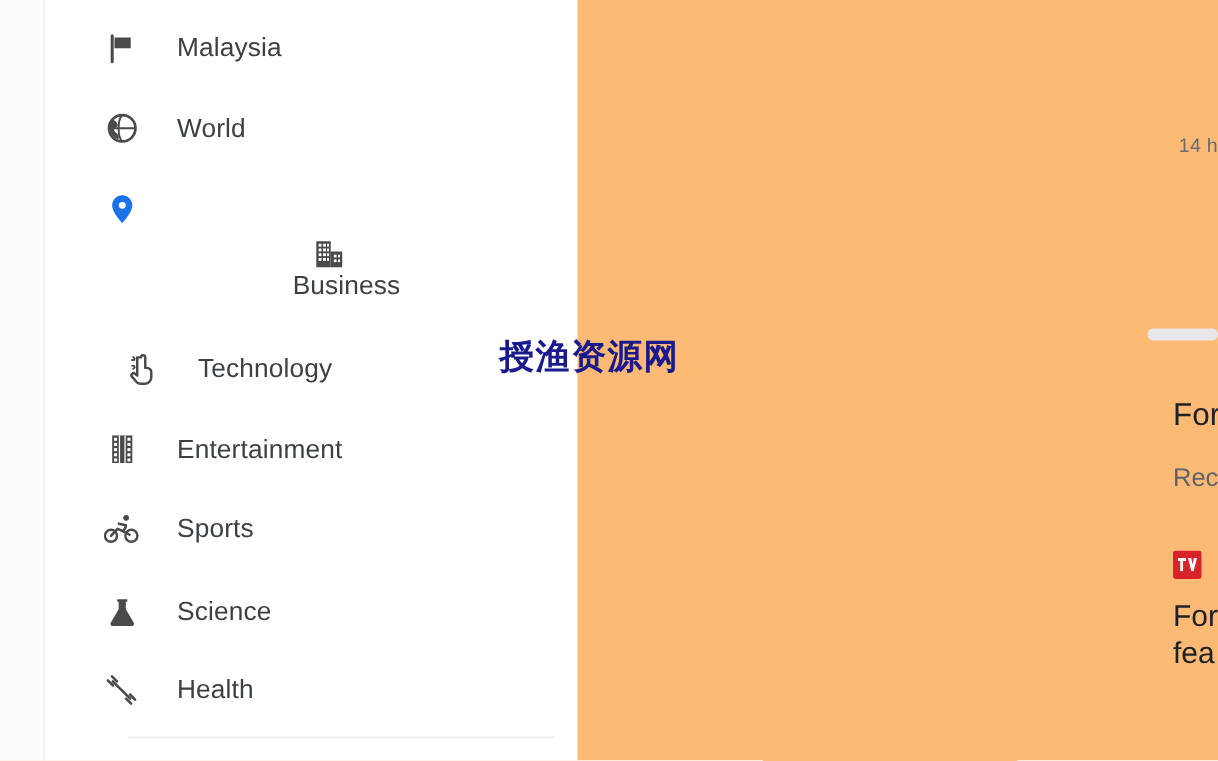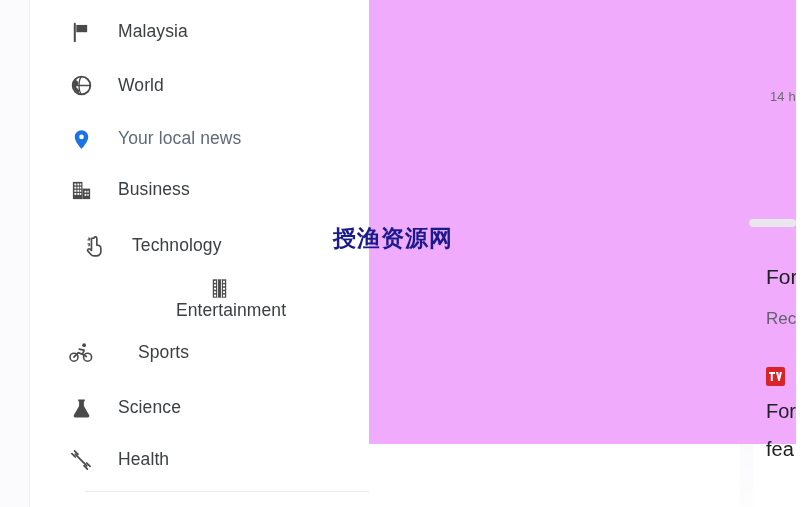--- a/index.html
+++ b/index.html
@@ -102,23 +102,23 @@
   .scroll-thumb-fade {
     position: absolute;
     left: 371px; top: 386px;
     width: 13px; height: 121px;
     background: linear-gradient(to bottom, #eeedf1 0%, #fbfafc 55%, #fdfdfe 100%);
   }
 
   
   .content {
     position: absolute;
-    left: 369px; top: 0;
-    width: 427px; height: 444px;
-    background: #f0abfc;
+    left: 385px; top: 0;
+    width: 427px; height: 507px;
+    background: #fdba74;
   }
 
   .timestamp {
     position: absolute;
     right: 0px; top: 89px;
     font-size: 13px;
     color: #6b6b70;
     letter-spacing: 0.2px;
     white-space: nowrap;
   }
@@ -253,24 +253,23 @@
         <span class="nav-label">World</span>
       </div>
 
       <div class="nav-item is-active" style="top: 115px; position: absolute; left: 0px; width: 340px;">
         <span class="nav-icon">
           <svg width="23" height="23" viewBox="0 0 24 24">
             <path d="M12 2.3c-3.9 0-7 3.1-7 7 0 5.2 7 12.4 7 12.4s7-7.2 7-12.4c0-3.9-3.1-7-7-7z" fill="#1a73e8"></path>
             <circle cx="12" cy="9.3" r="2.4" fill="#ffffff"></circle>
           </svg>
         </span>
-        <span class="nav-label">Your local news</span>
-      </div>
-
-      <div class="nav-item" style="top: 166px; position: absolute; left: 0px; width: 340px;">
+      </div>
+
+      <div class="nav-item" style="top: 156px; position: absolute; left: 0px; width: 340px; flex-direction: column;">
         <span class="nav-icon">
           <svg width="23" height="23" viewBox="0 0 24 24">
             <path d="M3 3h10v18H3z" fill="#4a4a4a"></path>
             <path d="M13 10h8v11h-8z" fill="#4a4a4a"></path>
             <g fill="#ffffff">
               <rect x="4.6" y="4.7" width="2" height="2"></rect>
                 <rect x="7.7" y="4.7" width="2" height="2"></rect>
                 <rect x="10.5" y="4.7" width="1.3" height="2"></rect>
               <rect x="4.6" y="8" width="2" height="2"></rect>
                 <rect x="7.7" y="8" width="2" height="2"></rect>
@@ -296,21 +295,21 @@
           <svg width="23" height="23" viewBox="0 0 24 24">
             <path d="M10.4 3.4a1.5 1.5 0 0 1 3 0v7.3h1.2a3 3 0 0 1 3 3v3.5a4.6 4.6 0 0 1-4.6 4.6h-2.6a4.3 4.3 0 0 1-3.2-1.4l-3.1-3.6a1.5 1.5 0 0 1 2.1-2.1l1.6 1.4V3.4z" fill="none" stroke="#4a4a4a" stroke-width="1.7" stroke-linejoin="round"></path>
             <g stroke="#4a4a4a" stroke-width="1.3" stroke-linecap="round">
               <path d="M4.2 5.2h1.6M4.2 9.3h1.6M5 3.1l1.1 1.1M5 11.4l1.1-1.1"></path>
             </g>
           </svg>
         </span>
         <span class="nav-label">Technology</span>
       </div>
 
-      <div class="nav-item" style="top: 275.5px; position: absolute; left: 0px; width: 340px; flex-direction: column;">
+      <div class="nav-item" style="top: 275.5px; position: absolute; left: 0px; width: 340px;">
         <span class="nav-icon">
           <svg width="23" height="23" viewBox="0 0 24 24">
             <rect x="5" y="2.4" width="14" height="19.2" fill="#4a4a4a"></rect>
             <g fill="#ffffff">
               <rect x="6.3" y="4" width="2.1" height="2.1"></rect>
                 <rect x="6.3" y="7.6" width="2.1" height="2.1"></rect>
               <rect x="6.3" y="11.2" width="2.1" height="2.1"></rect>
                 <rect x="6.3" y="14.8" width="2.1" height="2.1"></rect>
               <rect x="6.3" y="18.4" width="2.1" height="2.1"></rect>
               <rect x="15.6" y="4" width="2.1" height="2.1"></rect>
@@ -319,21 +318,21 @@
                 <rect x="15.6" y="14.8" width="2.1" height="2.1"></rect>
               <rect x="15.6" y="18.4" width="2.1" height="2.1"></rect>
               <rect x="9.6" y="2.4" width="0.9" height="19.2"></rect>
                 <rect x="13.5" y="2.4" width="0.9" height="19.2"></rect>
             </g>
           </svg>
         </span>
         <span class="nav-label">Entertainment</span>
       </div>
 
-      <div class="nav-item" style="top: 329px; position: absolute; left: 0px; width: 340px; gap: 20px;">
+      <div class="nav-item" style="top: 329px; position: absolute; left: 0px; width: 340px;">
         <span class="nav-icon">
           <svg width="24" height="24" viewBox="0 0 24 24">
             <circle cx="5" cy="16.2" r="4" fill="none" stroke="#4a4a4a" stroke-width="1.6"></circle>
             <circle cx="18.6" cy="16.2" r="4" fill="none" stroke="#4a4a4a" stroke-width="1.6"></circle>
             <circle cx="15.1" cy="4.2" r="1.9" fill="#4a4a4a"></circle>
             <path d="M5 16.2l4.3-4.6 3.9 1.6 1.7-3.1" fill="none" stroke="#4a4a4a" stroke-width="1.7" stroke-linecap="round" stroke-linejoin="round"></path>
             <path d="M13.2 13.2l4.2 2.3" fill="none" stroke="#4a4a4a" stroke-width="1.7" stroke-linecap="round"></path>
             <path d="M10.3 8.1l4.6 1.1" fill="none" stroke="#4a4a4a" stroke-width="1.7" stroke-linecap="round"></path>
           </svg>
         </span>
@@ -380,21 +379,21 @@
     <div class="ghost-bar"></div>
 
     <div class="card-top">
       <div class="card-headline">For</div>
       <div class="card-sub">Rec</div>
     </div>
 
     <div class="card-bottom">
       <span class="pub-logo"></span>
       <div class="card2-headline">For</div>
-      <div class="card2-headline" style="margin-top:13px">fea</div>
+      <div class="card2-headline" style="margin-top:0">fea</div>
     </div>
 
   </main>
 
   <div class="watermark">
     <div class="wm-cn">授渔资源网</div>
   </div>
 
 </div>
 

